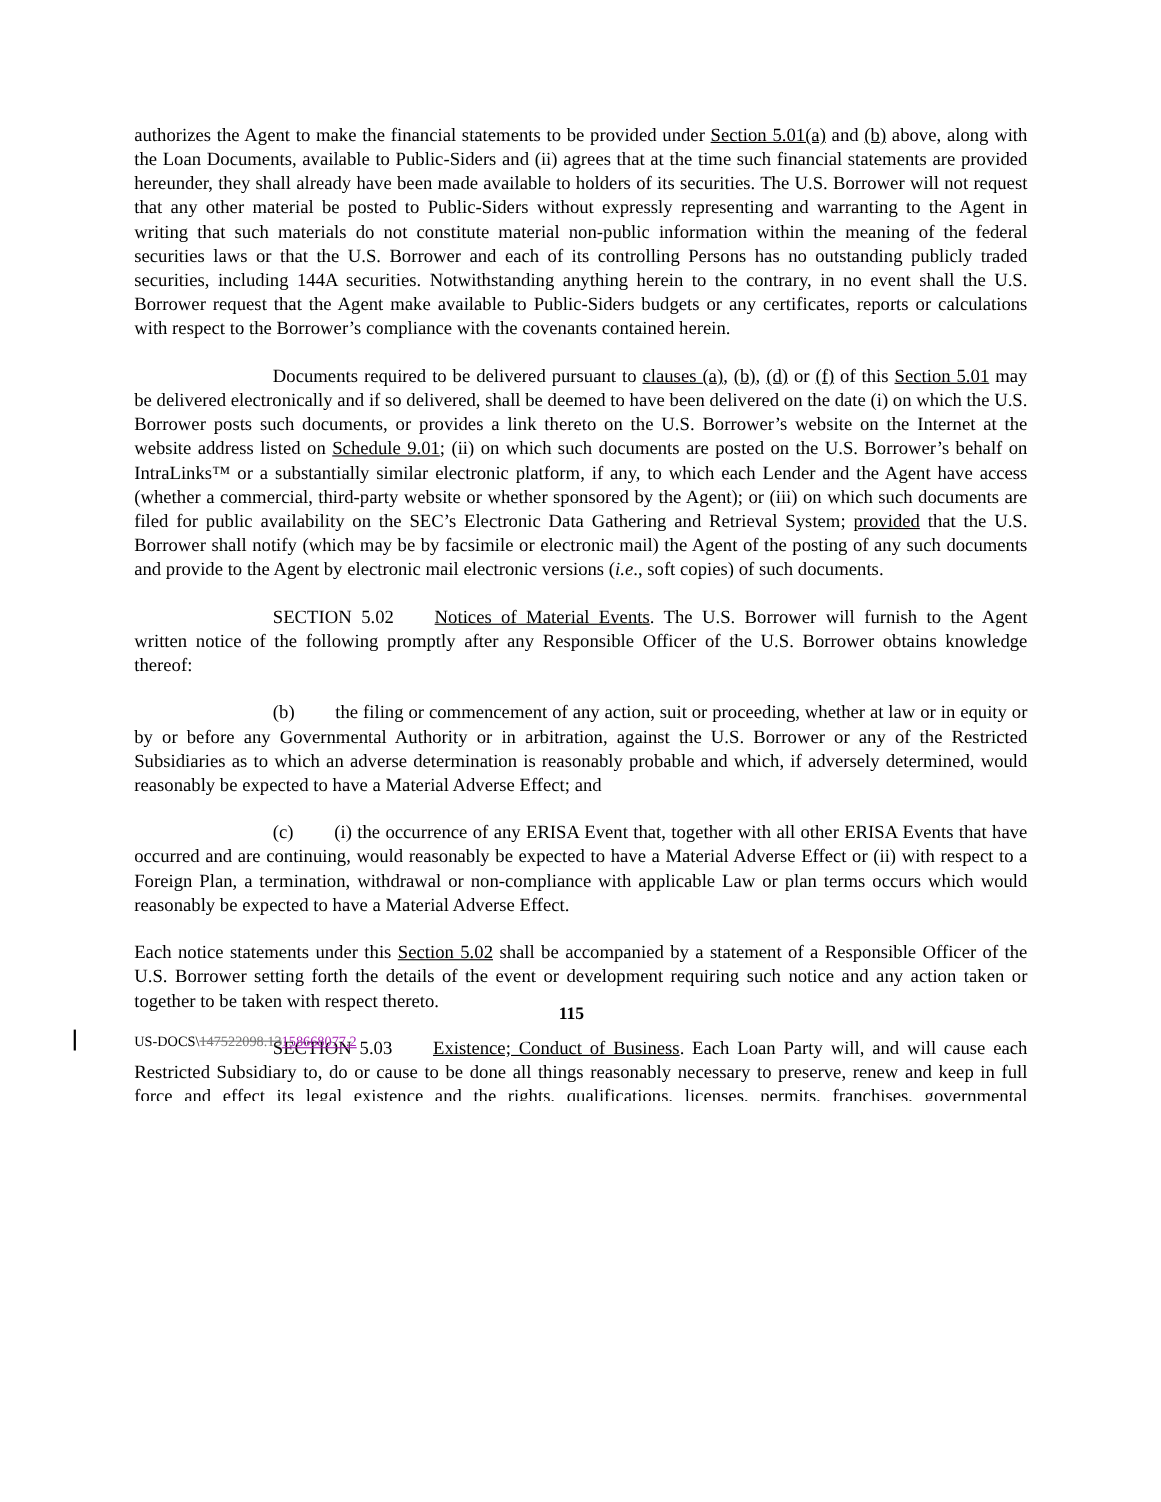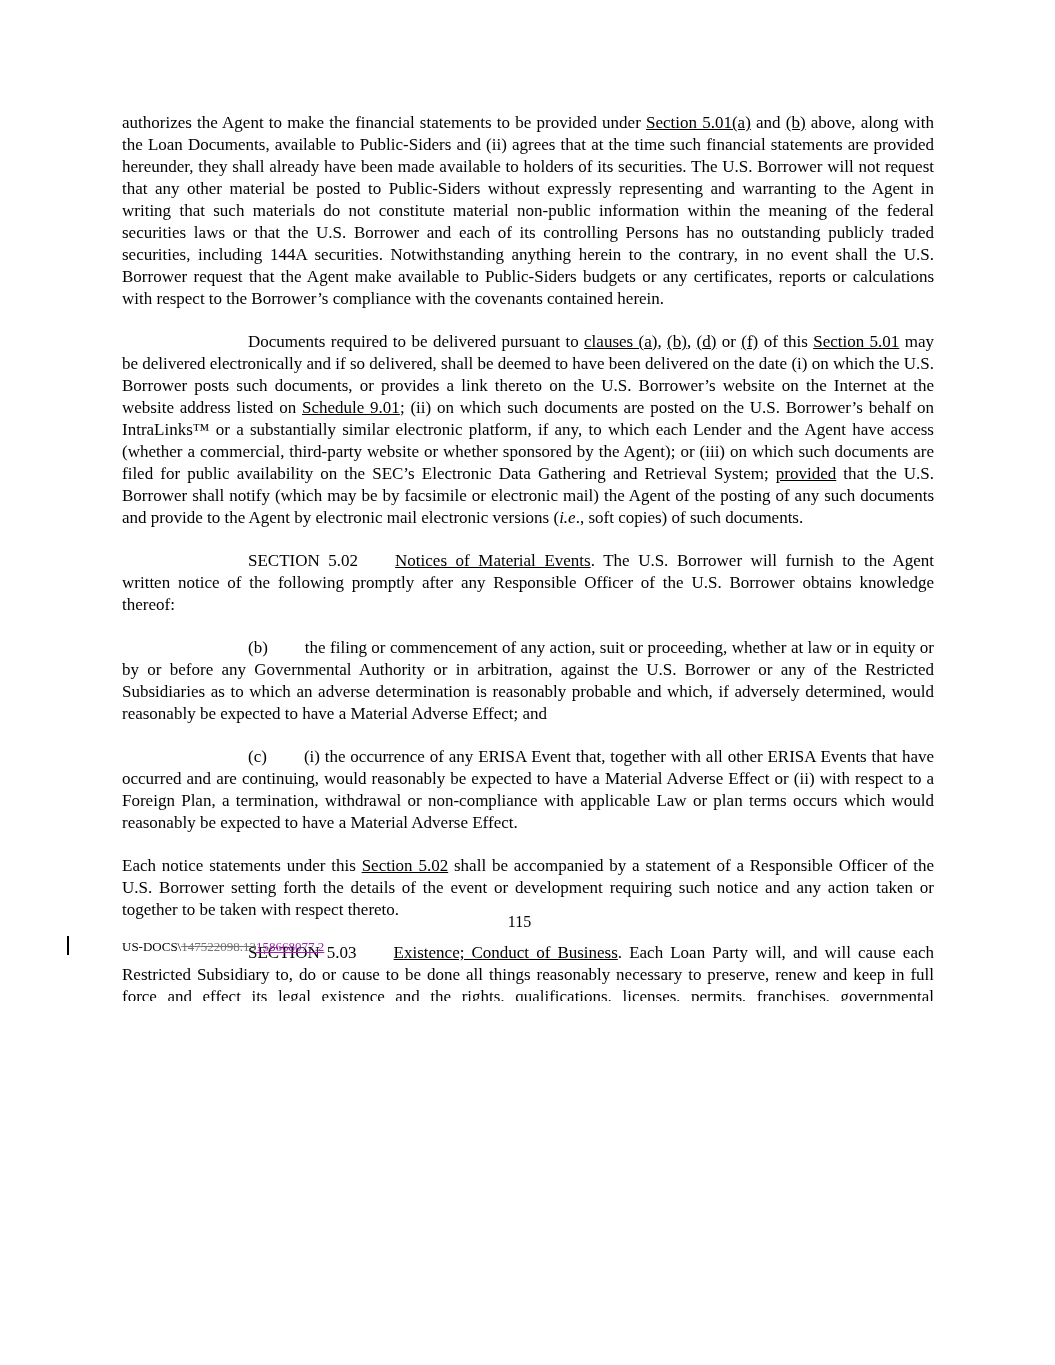--- a/index.html
+++ b/index.html
@@ -32,20 +32,21 @@
   .u { text-decoration: underline; }
   .i { font-style: italic; }
   .tab { display: inline-block; width: 37px; }
   .page-number {
     position: absolute;
     left: 0;
     right: 16px;
     bottom: 70px;
     text-align: center;
     font-size: 16px;
+    font-weight: bold;
   }
   .doc-line {
     position: absolute;
     left: 122px;
     bottom: 46px;
     font-size: 13px;
   }
   .del { color: #737373; text-decoration: line-through; }
   .ins { color: #a21caf; text-decoration: underline; }
   .change-bar {

